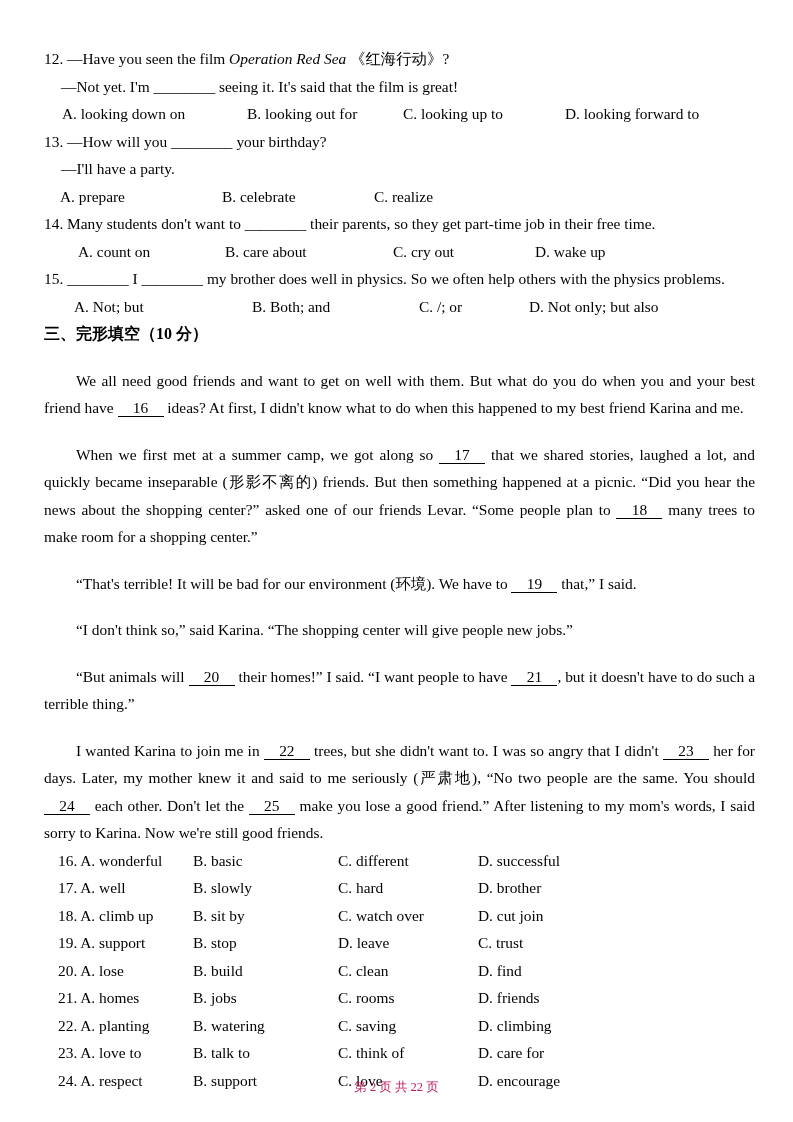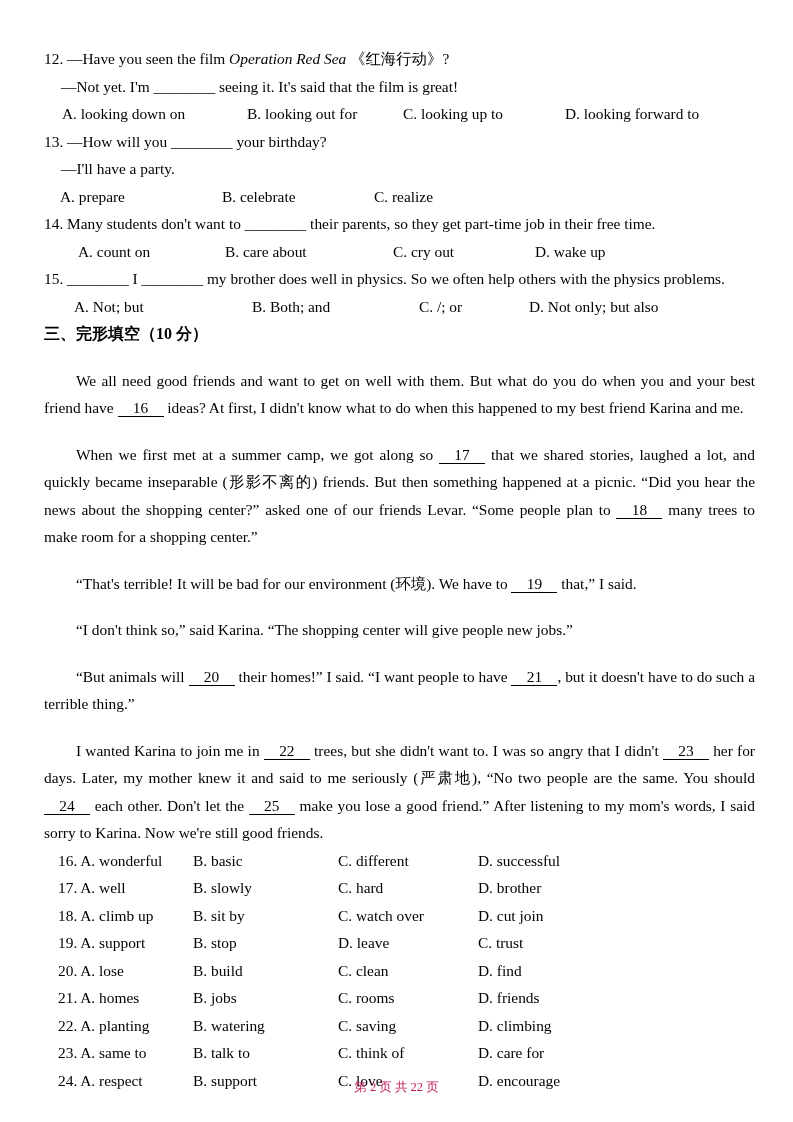--- a/index.html
+++ b/index.html
@@ -150,21 +150,21 @@
       <span>C. rooms</span>
       <span>D. friends</span>
     </div>
     <div class="opt-grid cloze-cols">
       <span><span>22.</span> <span>A. planting</span></span>
       <span>B. watering</span>
       <span>C. saving</span>
       <span>D. climbing</span>
     </div>
     <div class="opt-grid cloze-cols">
-      <span><span>23.</span> <span>A. same to</span></span>
+      <span><span>23.</span> <span>A. love to</span></span>
       <span>B. talk to</span>
       <span>C. think of</span>
       <span>D. care for</span>
     </div>
     <div class="opt-grid cloze-cols">
       <span><span>24.</span> <span>A. respect</span></span>
       <span>B. support</span>
       <span>C. love</span>
       <span>D. encourage</span>
     </div>

